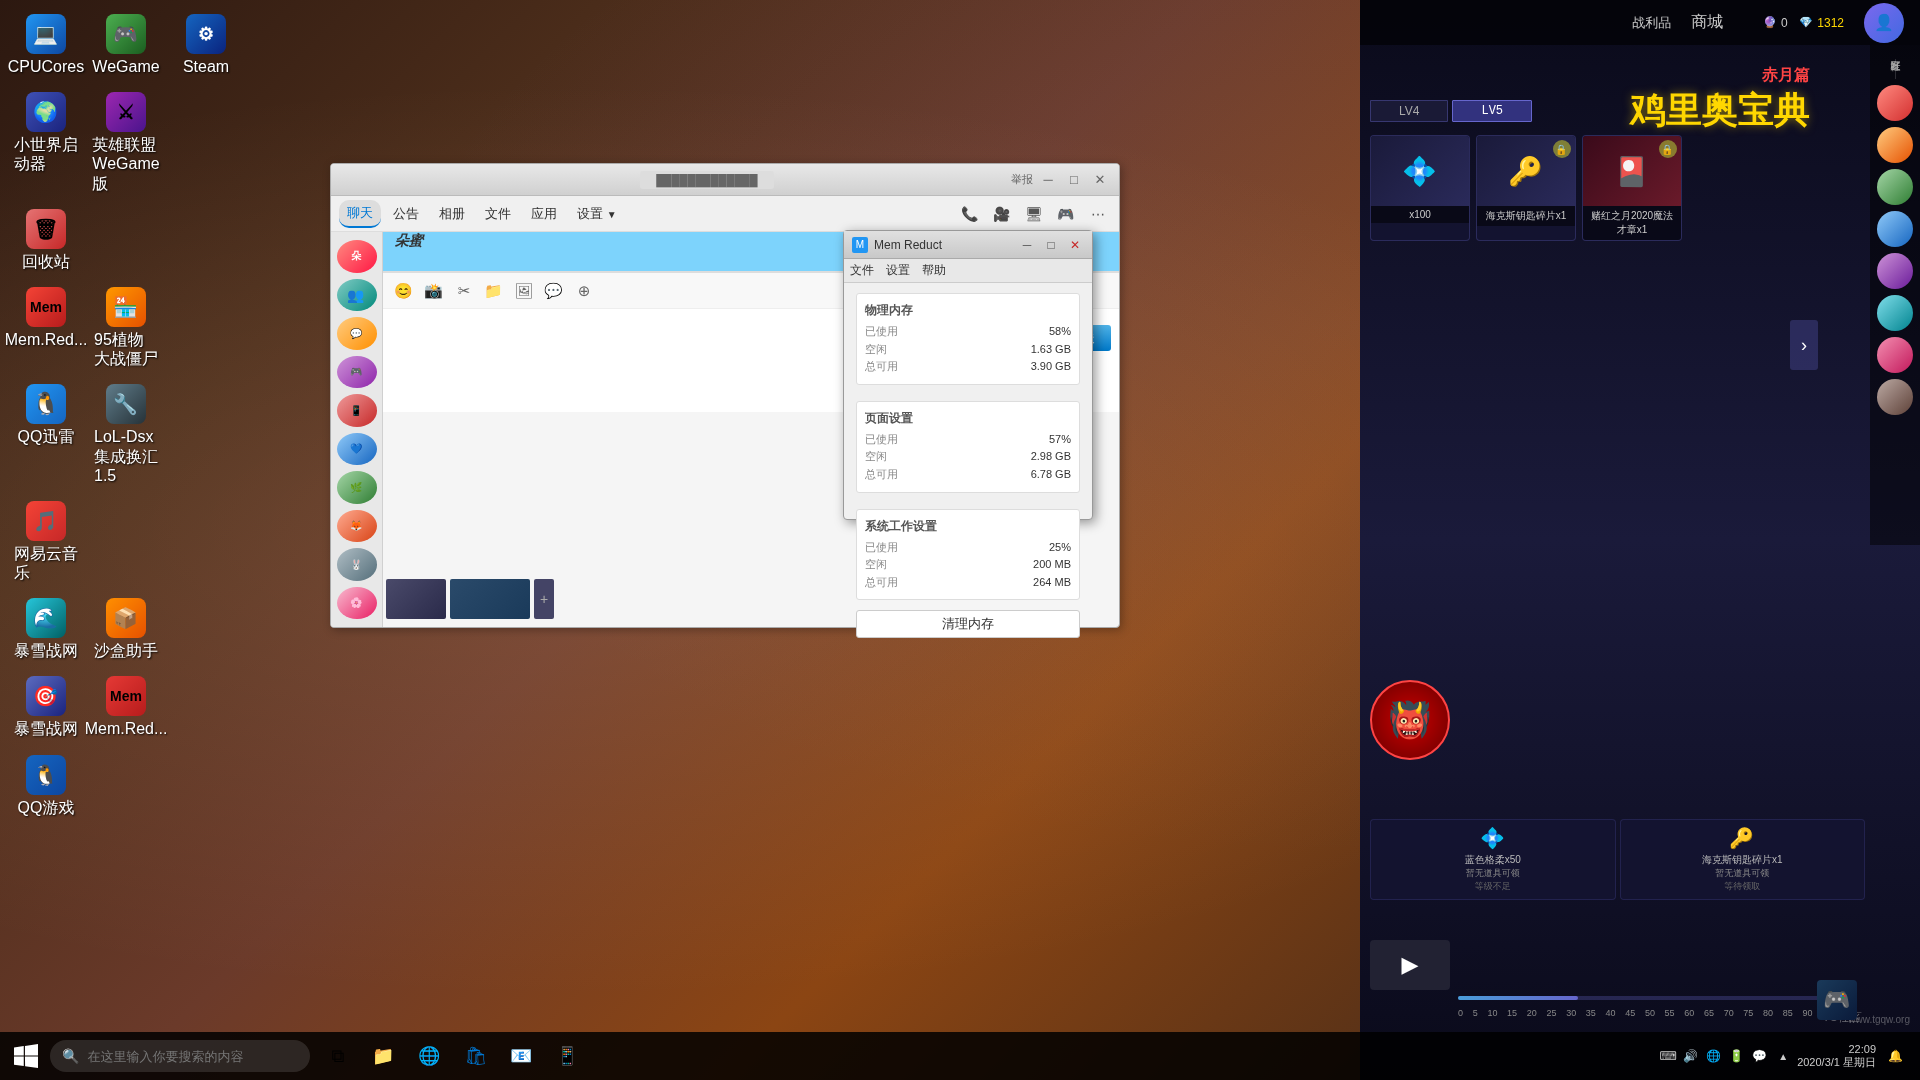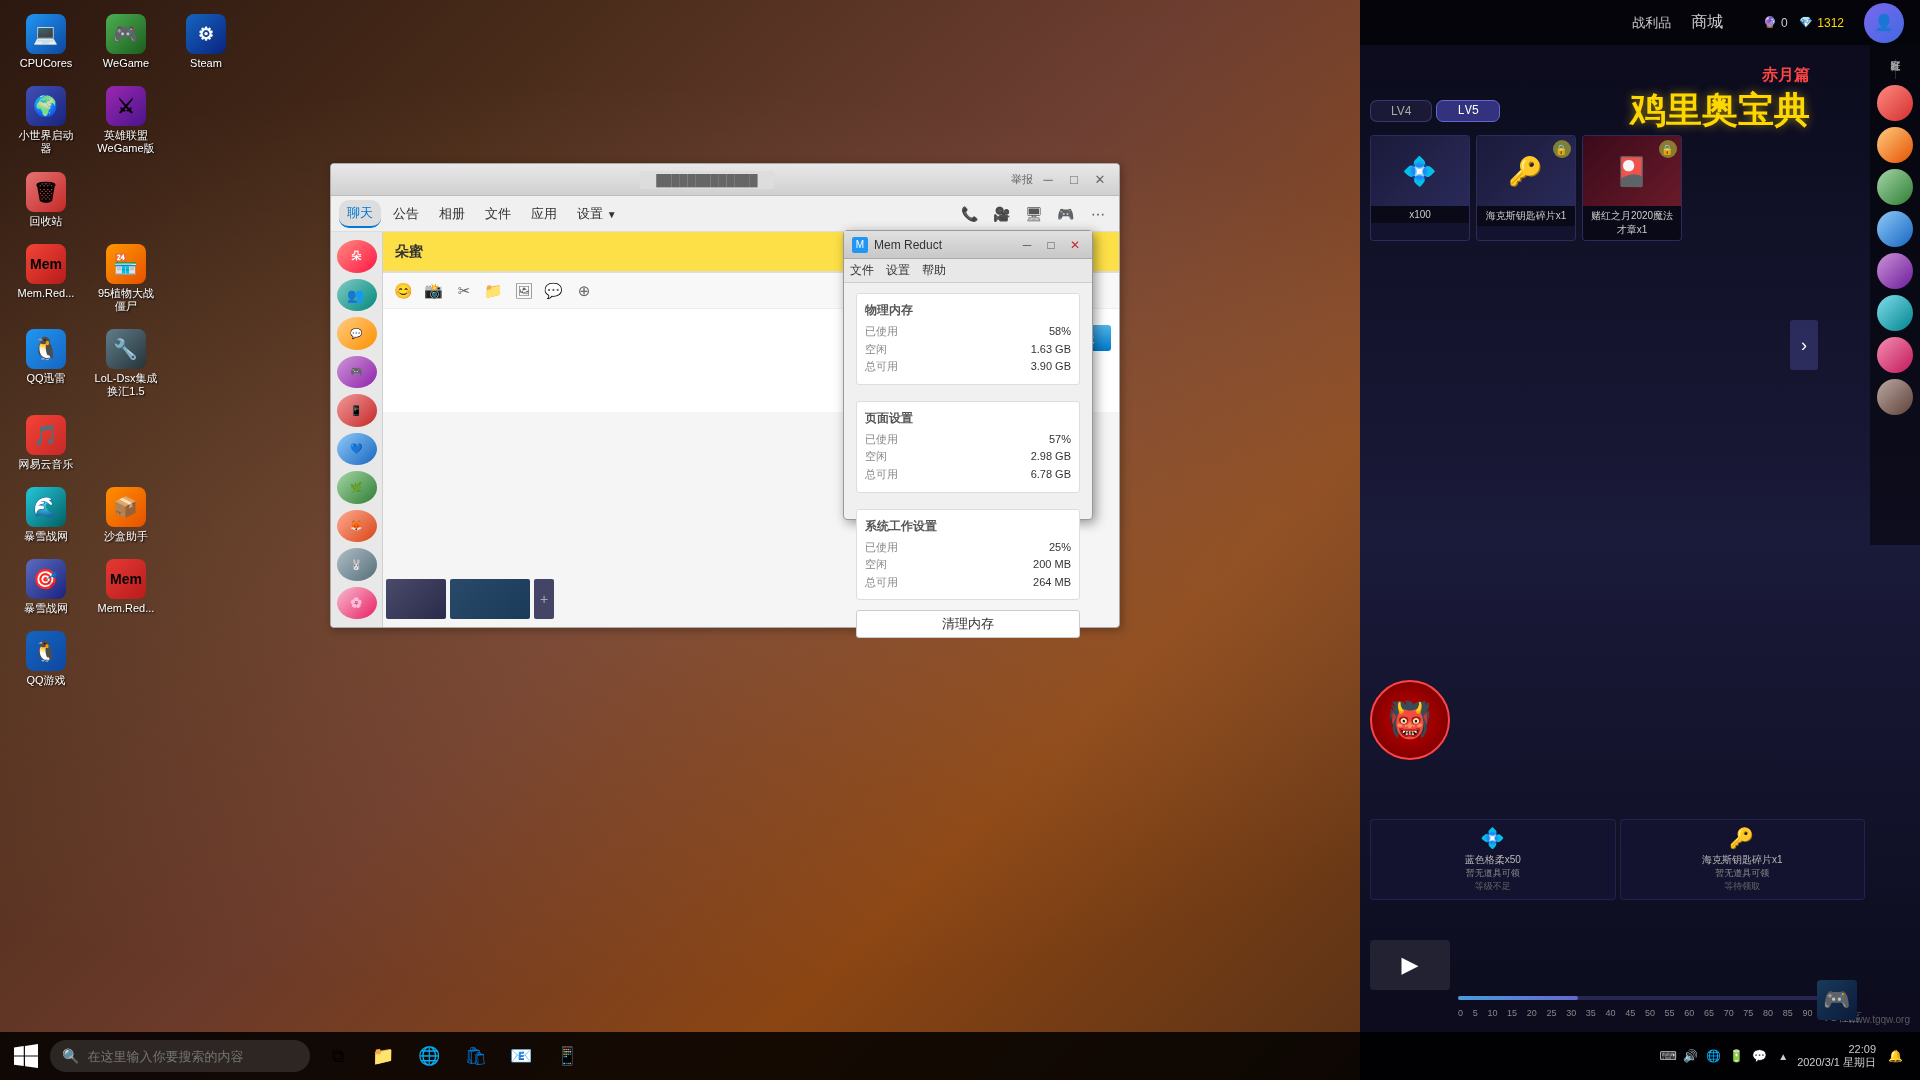--- a/index.html
+++ b/index.html
@@ -63,22 +63,22 @@
       border-radius: 8px;
       display: flex;
       align-items: center;
       justify-content: center;
       font-size: 20px;
       font-weight: bold;
     }
 
     .icon-label {
       color: white;
-      font-size: 11px;
-      text-align: center;
+      font-size: 16px;
+      text-align: left;
       text-shadow: 1px 1px 2px black;
       line-height: 1.2;
     }
 
     
     .ic-cpucores { background: linear-gradient(135deg, #2196F3, #0d47a1); }
     .ic-wegame { background: linear-gradient(135deg, #4CAF50, #1b5e20); }
     .ic-steam { background: linear-gradient(135deg, #1565c0, #0a237e); }
     .ic-worlds { background: linear-gradient(135deg, #3f51b5, #1a237e); }
     .ic-lol { background: linear-gradient(135deg, #9c27b0, #4a148c); }
@@ -207,25 +207,26 @@
     }
 
     .qq-main-chat {
       flex: 1;
       display: flex;
       flex-direction: column;
     }
 
     .qq-contact-header {
       height: 40px;
-      background: #fde047;
-      display: flex;
-      align-items: center;
+      background: #7dd3fc;
+      display: flex;
+      align-items: flex-start;
       padding: 0 12px;
       border-bottom: 1px solid #ddd;
+      font-style: italic;
     }
 
     .qq-contact-name {
       font-size: 14px;
       font-weight: bold;
       color: #333;
     }
 
     .qq-messages {
       flex: 1;
@@ -592,26 +593,26 @@
 
     .game-level-tabs {
       position: absolute;
       top: 55px;
       left: 10px;
       display: flex;
       gap: 4px;
     }
 
     .level-tab {
-      padding: 3px 20px;
+      padding: 3px 28px;
       background: rgba(30,30,60,0.8);
       border: 1px solid rgba(100,100,200,0.4);
       color: #aaa;
       font-size: 12px;
-      border-radius: 7px;
+      border-radius: 1px;
       cursor: pointer;
     }
     .level-tab.active {
       background: rgba(60,60,150,0.8);
       color: white;
       border-color: #6666cc;
       font-family: Liberation Mono, monospace;
     }
 
     .free-reward-btn {

